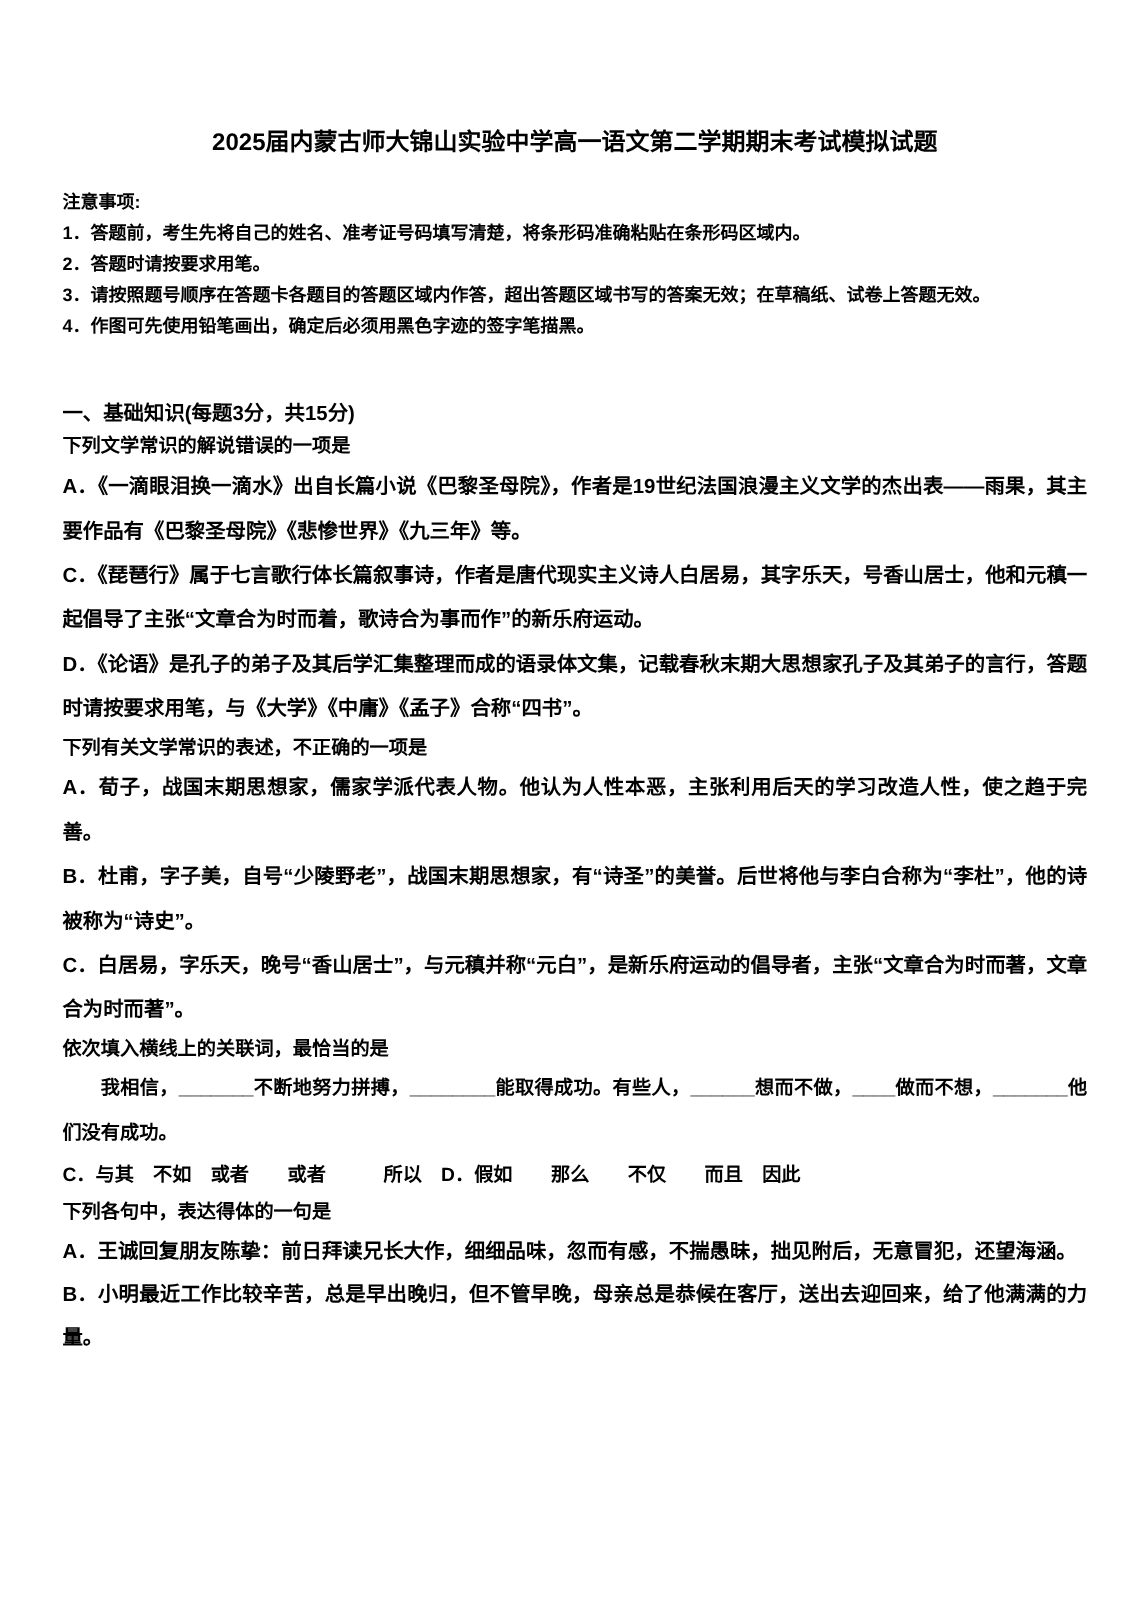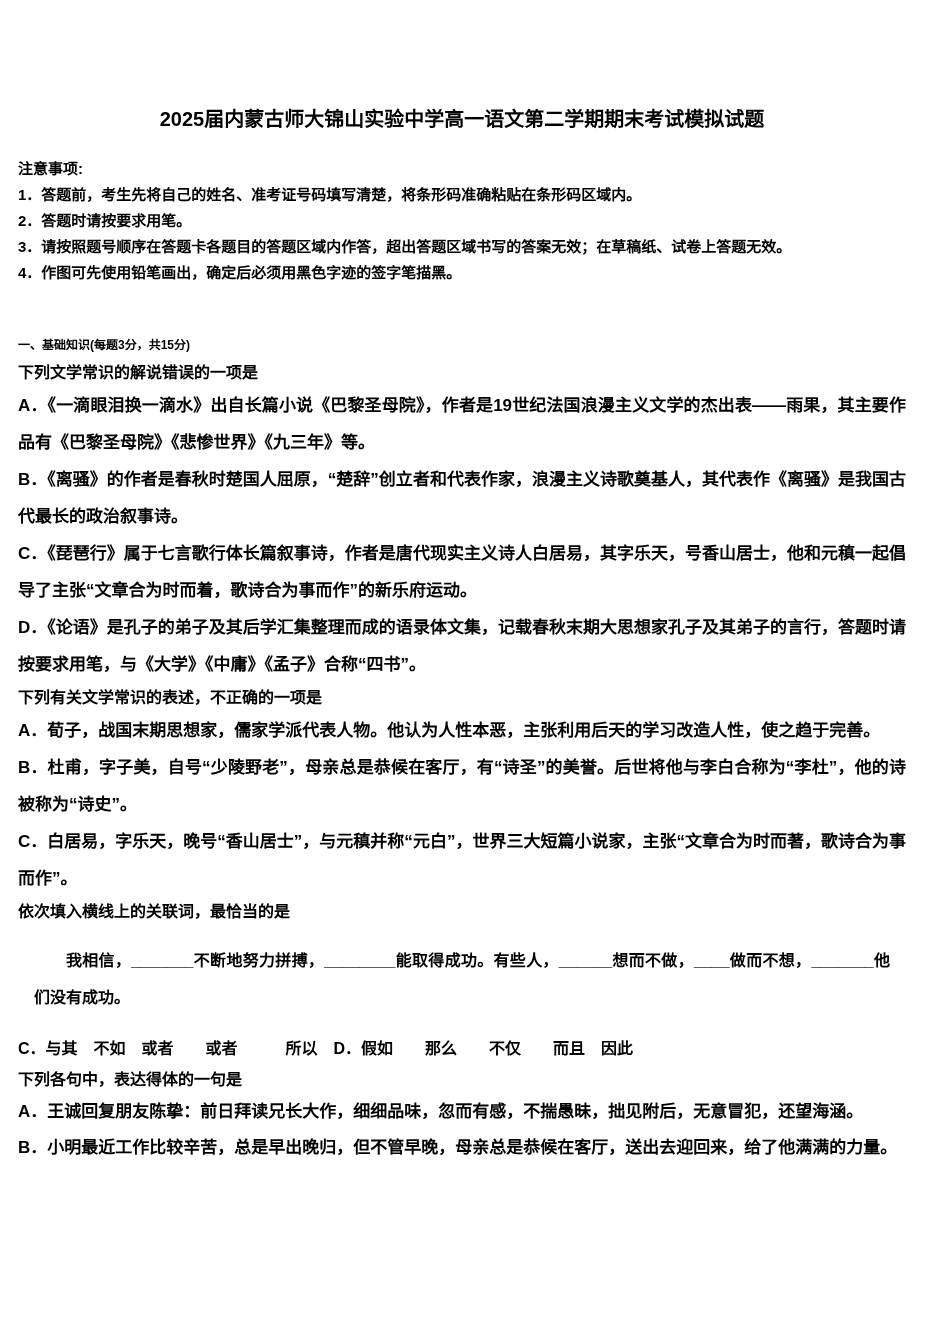--- a/index.html
+++ b/index.html
@@ -6,55 +6,55 @@
   body {
     width: 950px; height: 1344px;
     color: #000000;
     font-family: "Liberation Sans", sans-serif;
     font-weight: 700;
     -webkit-font-smoothing: antialiased;
   }
   .page {
     box-sizing: border-box;
     width: 950px; height: 1344px;
-    padding: 106px 44px 0 18px;
+    padding: 106px 44px 0 52px;
     overflow: hidden;
   }
   .title {
     margin: 0 0 24px 0;
     font-size: 20px;
     line-height: 26px;
     text-align: center;
     font-weight: 700;
   }
   .notice p {
     margin: 0;
     font-size: 15px;
     line-height: 26px;
     white-space: nowrap;
   }
   .section-heading {
     margin: 46px 0 0 0;
-    font-size: 12px;
+    font-size: 17px;
     line-height: 26px;
   }
   .stem {
     margin: 0;
     font-size: 16px;
     line-height: 29px;
   }
   .option {
     margin: 0;
     font-size: 17px;
     line-height: 37px;
     text-align: justify;
     text-justify: inter-character;
   }
   .fill-para {
-    margin: 16px;
+    margin: 0;
     font-size: 16px;
     line-height: 37px;
     text-indent: 2em;
     text-align: justify;
     text-justify: inter-character;
   }
   .opt-row {
     margin: 0;
     font-size: 16px;
     line-height: 33px;
@@ -75,30 +75,29 @@
     <p>2．答题时请按要求用笔。</p>
     <p>3．请按照题号顺序在答题卡各题目的答题区域内作答，超出答题区域书写的答案无效；在草稿纸、试卷上答题无效。</p>
     <p>4．作图可先使用铅笔画出，确定后必须用黑色字迹的签字笔描黑。</p>
   </div>
 
   <p class="section-heading">一、基础知识(每题3分，共15分)</p>
 
   <div class="question q1">
     <p class="stem">下列文学常识的解说错误的一项是</p>
     <p class="option">A．《一滴眼泪换一滴水》出自长篇小说《巴黎圣母院》，作者是19世纪法国浪漫主义文学的杰出表——雨果，其主要作品有《巴黎圣母院》《悲惨世界》《九三年》等。</p>
-    <p class="option">B．《离骚》的作者是春秋时楚国人屈原，“楚辞”创立者和代表作家，浪漫主义诗歌奠基人，其代表作《离骚》是我国古代最长的政治叙事诗。</p>
     <p class="option">C．《琵琶行》属于七言歌行体长篇叙事诗，作者是唐代现实主义诗人白居易，其字乐天，号香山居士，他和元稹一起倡导了主张“文章合为时而着，歌诗合为事而作”的新乐府运动。</p>
     <p class="option">D．《论语》是孔子的弟子及其后学汇集整理而成的语录体文集，记载春秋末期大思想家孔子及其弟子的言行，答题时请按要求用笔，与《大学》《中庸》《孟子》合称“四书”。</p>
   </div>
 
   <div class="question q2">
     <p class="stem">下列有关文学常识的表述，不正确的一项是</p>
     <p class="option">A．荀子，战国末期思想家，儒家学派代表人物。他认为人性本恶，主张利用后天的学习改造人性，使之趋于完善。</p>
-    <p class="option">B．杜甫，字子美，自号“少陵野老”，母亲总是恭候在客厅，有“诗圣”的美誉。后世将他与李白合称为“李杜”，他的诗被称为“诗史”。</p>
-    <p class="option">C．白居易，字乐天，晚号“香山居士”，与元稹并称“元白”，世界三大短篇小说家，主张“文章合为时而著，歌诗合为事而作”。</p>
+    <p class="option">B．杜甫，字子美，自号“少陵野老”，战国末期思想家，有“诗圣”的美誉。后世将他与李白合称为“李杜”，他的诗被称为“诗史”。</p>
+    <p class="option">C．白居易，字乐天，晚号“香山居士”，与元稹并称“元白”，是新乐府运动的倡导者，主张“文章合为时而著，文章合为时而著”。</p>
   </div>
 
   <div class="question q3">
     <p class="stem">依次填入横线上的关联词，最恰当的是</p>
     <p class="fill-para">我相信，_______不断地努力拼搏，________能取得成功。有些人，______想而不做，____做而不想，_______他们没有成功。</p>
     <p class="opt-row">C．与其　不如　或者　　或者　　　所以　D．假如　　那么　　不仅　　而且　因此</p>
   </div>
 
   <div class="question q4">
     <p class="stem">下列各句中，表达得体的一句是</p>

